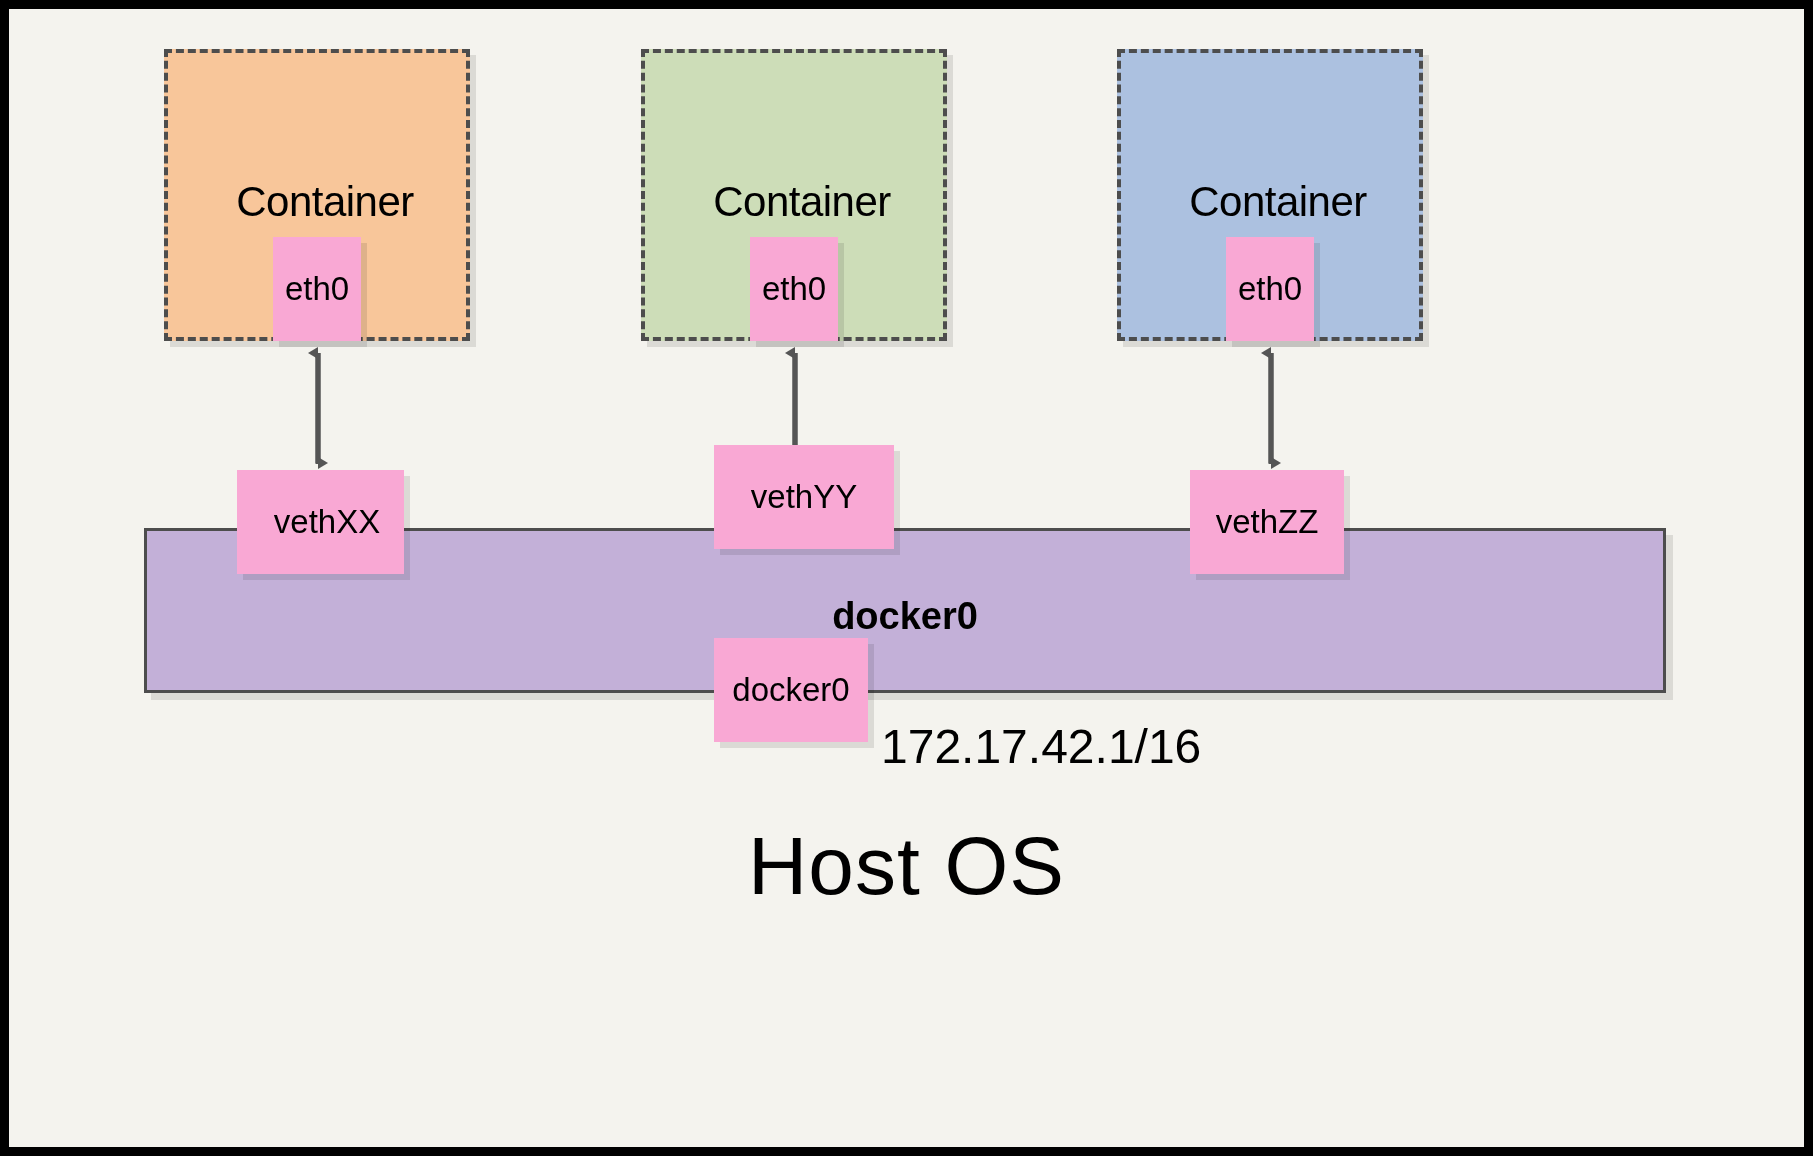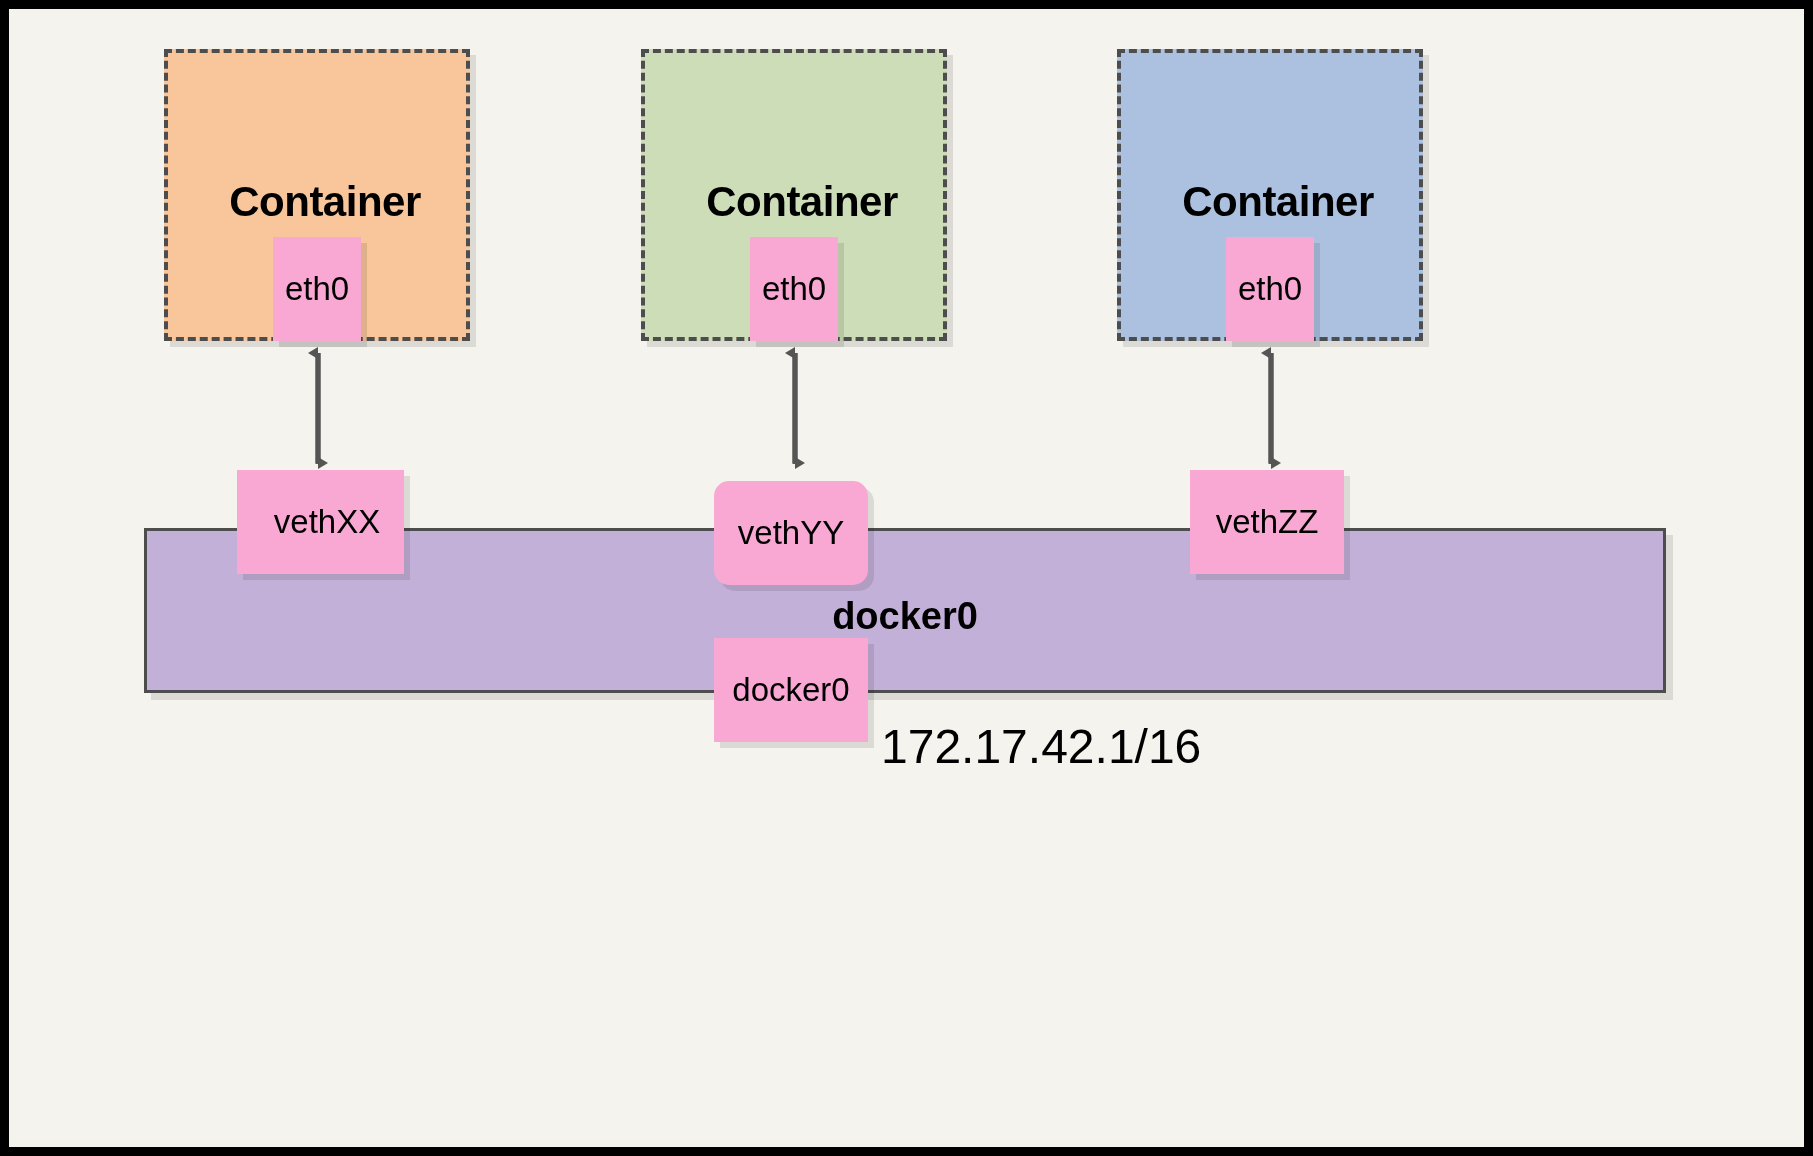--- a/index.html
+++ b/index.html
@@ -39,21 +39,21 @@
     box-sizing: border-box;
     border: 4px dashed #4d4d4d;
     box-shadow: 6px 6px 0 0 rgba(0,0,0,0.10);
   }
   .container-title {
     position: absolute;
     left: 16px;
     right: 0;
     text-align: center;
     font-size: 42px;
-    font-weight: bold;
+    font-weight: normal;
     color: #000000;
     letter-spacing: -0.5px;
   }
 
   
   .iface-box {
     position: absolute;
     background: #f9a8d4;
     box-shadow: 6px 6px 0 0 rgba(0,0,0,0.10);
     display: flex;
@@ -151,23 +151,24 @@
       <line x1="16" y1="122" x2="16" y2="11" stroke="#555555" stroke-width="5" marker-end="url(#ah-up)"></line>
       <line x1="16" y1="11" x2="16" y2="121" stroke="#555555" stroke-width="5" marker-end="url(#ah-dn)"></line>
     </svg>
 
     <div id="docker-bar" style="left:135px; top:519px; width:1522px; height:165px;">
       <div id="docker-bar-label" style="top:64px;">docker0</div>
     </div>
 
     <div class="iface-box" style="left:228px; top:461px; width:154px; height:104px;padding-left:13px;">vethXX</div>
 
-    <div class="iface-box" style="left:705px; top:472px; width:154px; height:104px;border-radius:15px;">vethYY</div>
+    <div class="iface-box" style="left:705px; top:436px; width:180px; height:104px;">vethYY</div>
 
     <div class="iface-box" style="left:1181px; top:461px; width:154px; height:104px;">vethZZ</div>
 
     <div class="iface-box" style="left:705px; top:629px; width:154px; height:104px;">docker0</div>
 
     <div id="ip-label" style="left:872px; top:710px;">172.17.42.1/16</div>
 
+    <div id="host-os-label" style="top:810px;">Host OS</div>
 
   </div>
 </div>
 
 </body></html>

